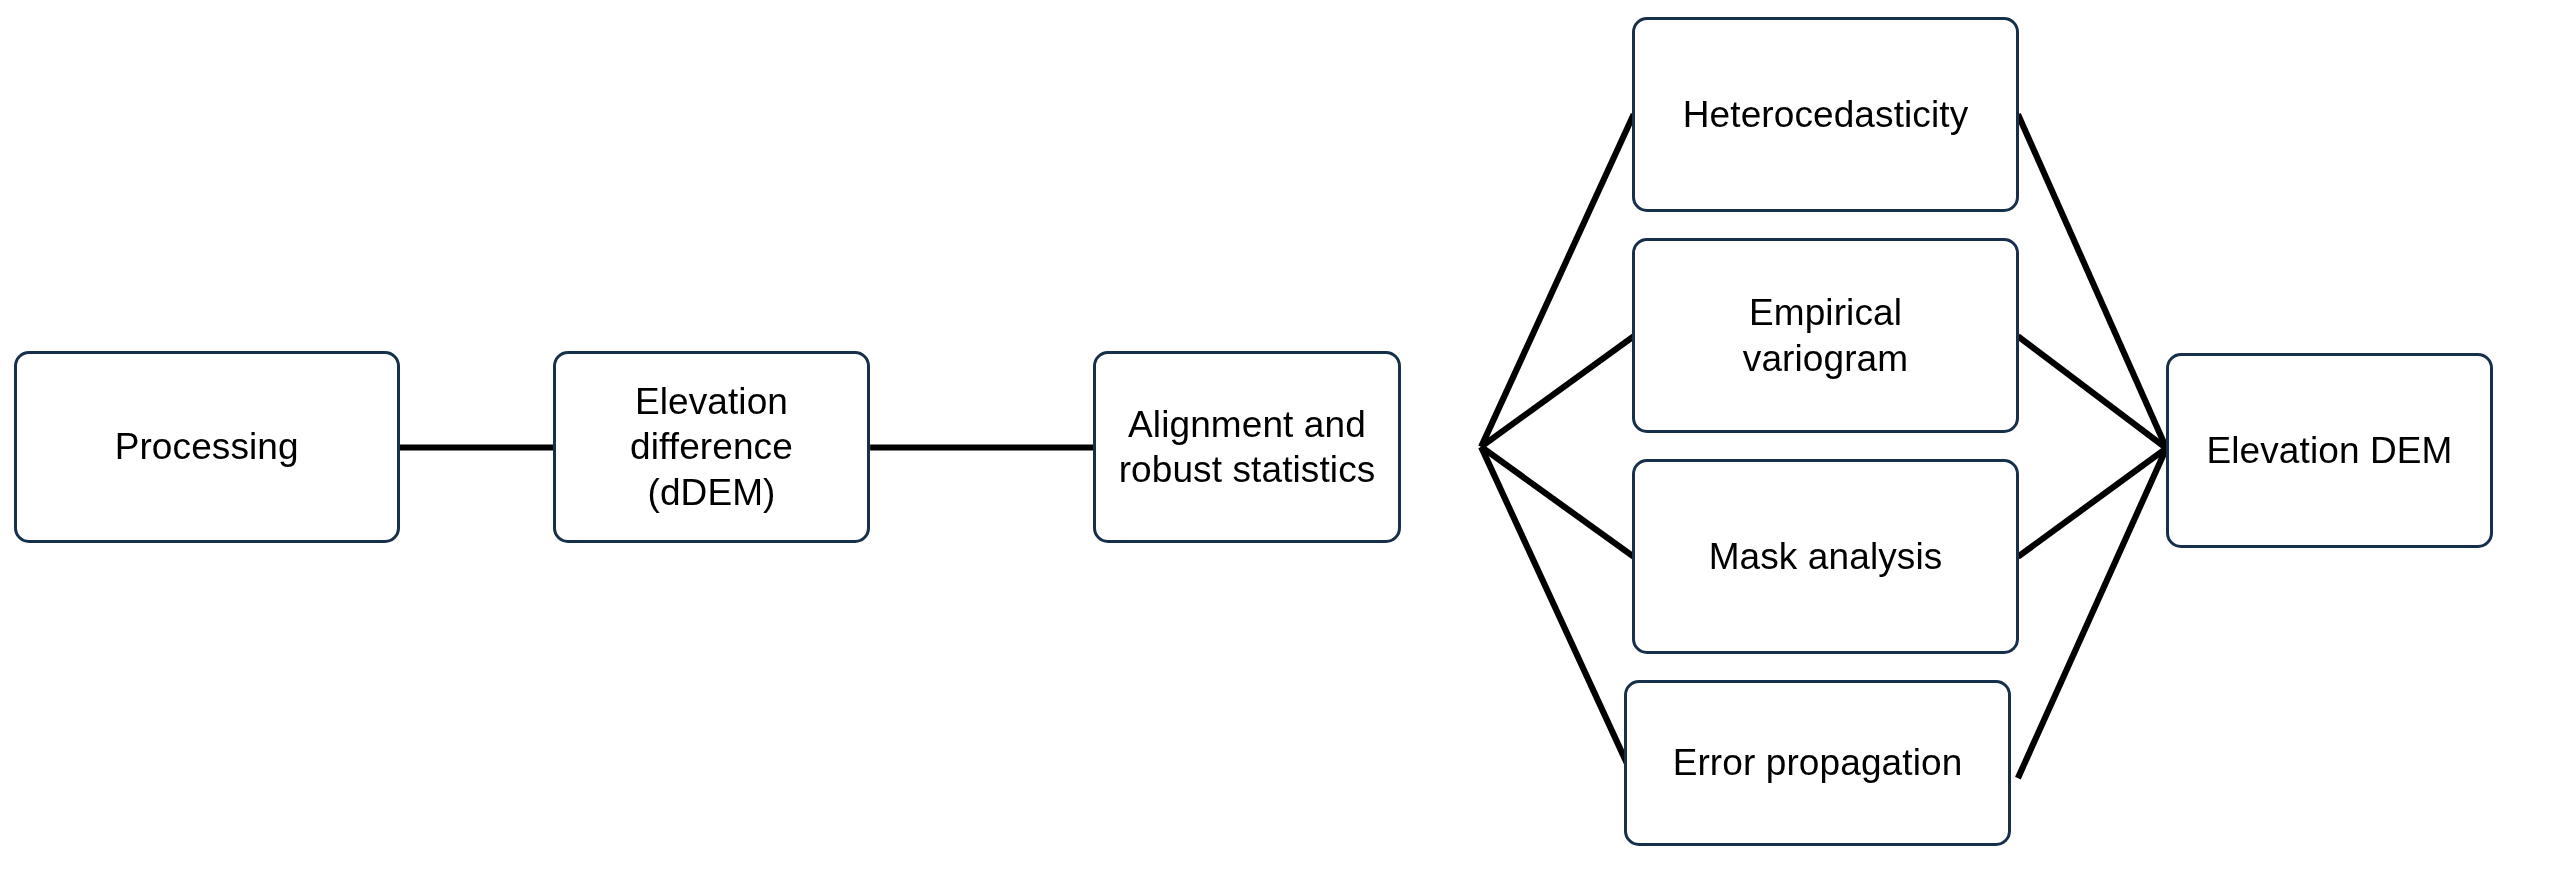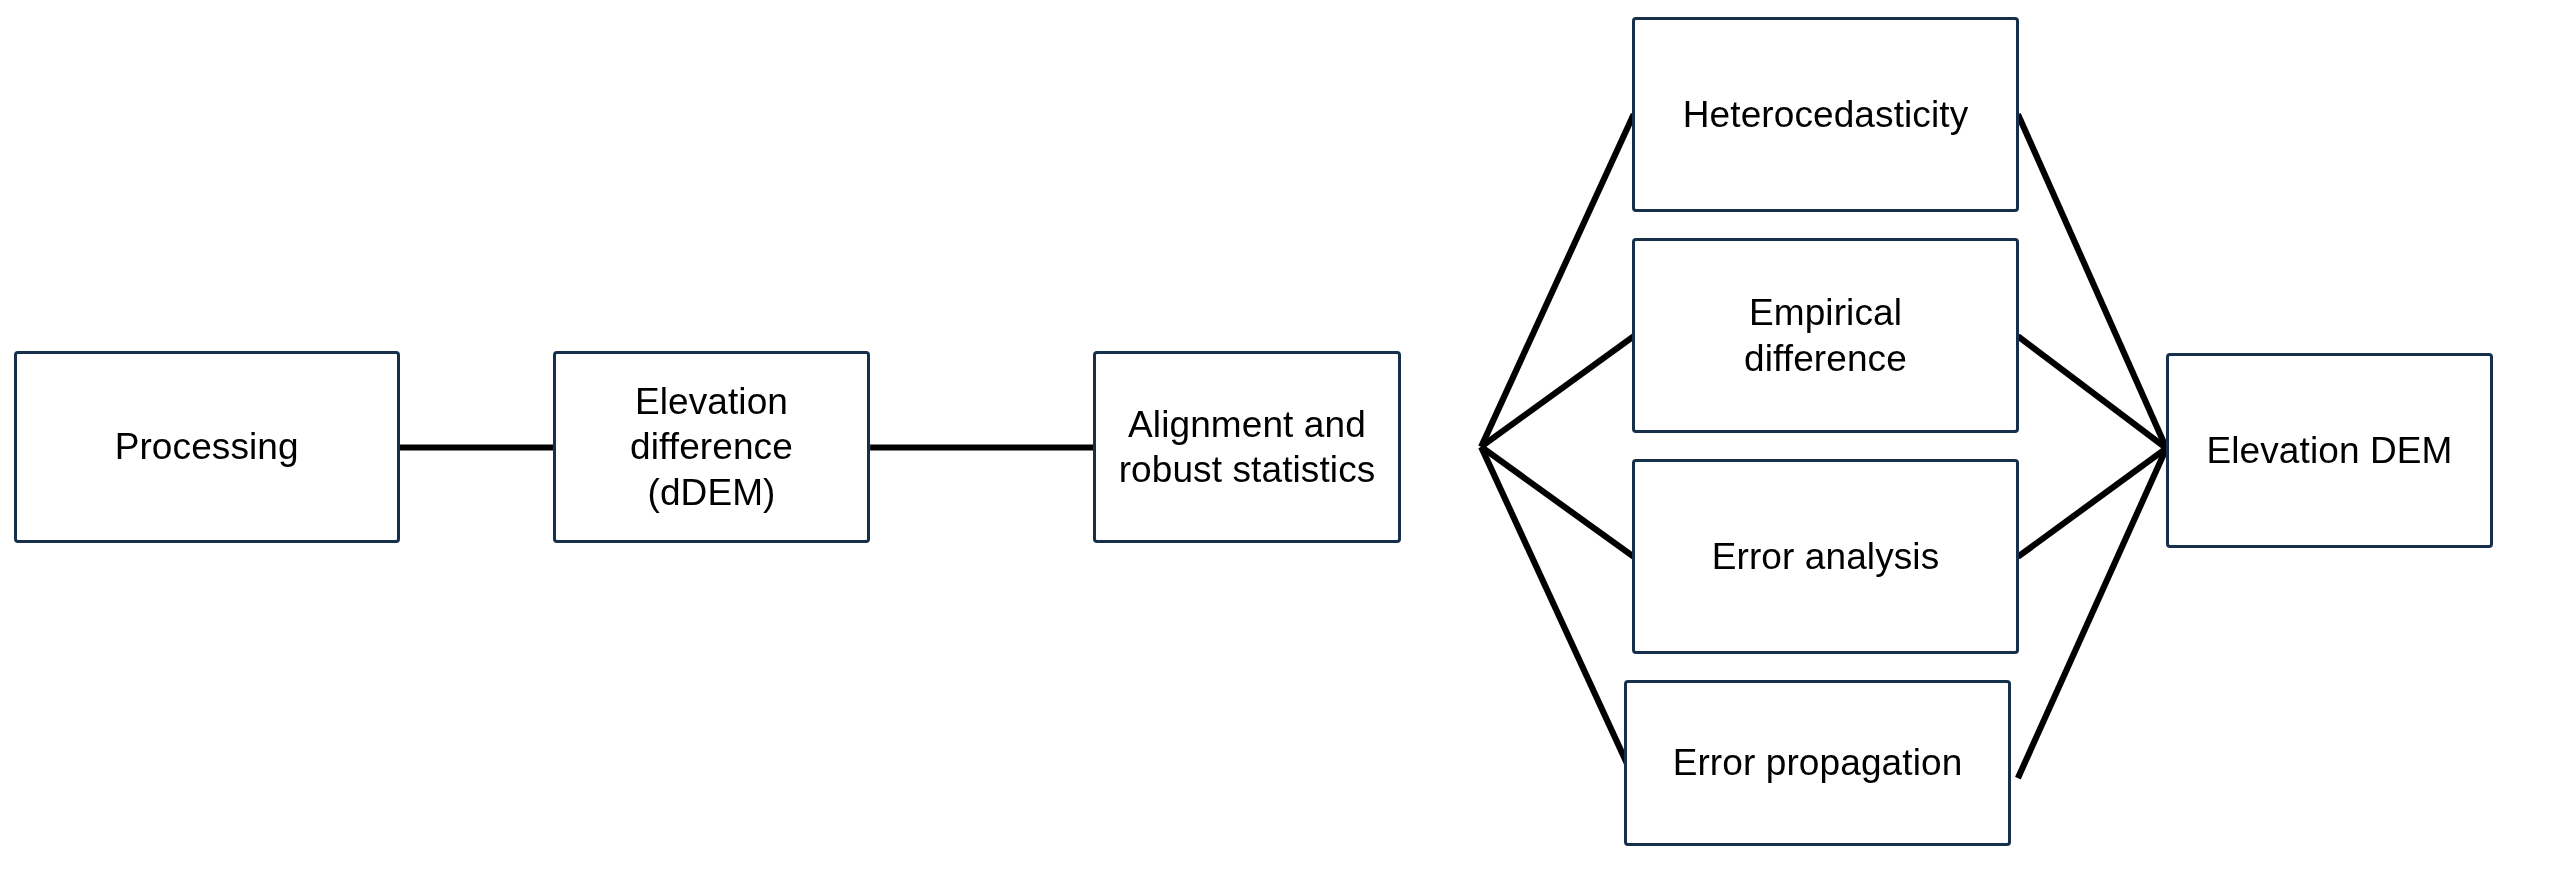--- a/index.html
+++ b/index.html
@@ -21,21 +21,21 @@
     top: 0;
     width: 2576px;
     height: 893px;
     pointer-events: none;
   }
   .node {
     position: absolute;
     box-sizing: border-box;
     background: #ffffff;
     border: 3.4px solid #16304b;
-    border-radius: 4px;
+    border-radius: 15px;
     display: flex;
     align-items: center;
     justify-content: center;
     text-align: center;
     color: #000000;
     font-size: 37px;
     line-height: 1.22;
     letter-spacing: 0.1px;
     padding: 0 18px;
   }
@@ -92,25 +92,25 @@
     <span class="node-label">Alignment and
 robust statistics</span>
   </div>
 
   <div class="node" id="node-heterocedasticity">
     <span class="node-label">Heterocedasticity</span>
   </div>
 
   <div class="node" id="node-variogram">
     <span class="node-label">Empirical
-difference</span>
+variogram</span>
   </div>
 
   <div class="node" id="node-mask">
-    <span class="node-label">Error analysis</span>
+    <span class="node-label">Mask analysis</span>
   </div>
 
   <div class="node" id="node-errorprop">
     <span class="node-label">Error propagation</span>
   </div>
 
   <div class="node" id="node-analysed">
     <span class="node-label">Elevation DEM</span>
   </div>
 

